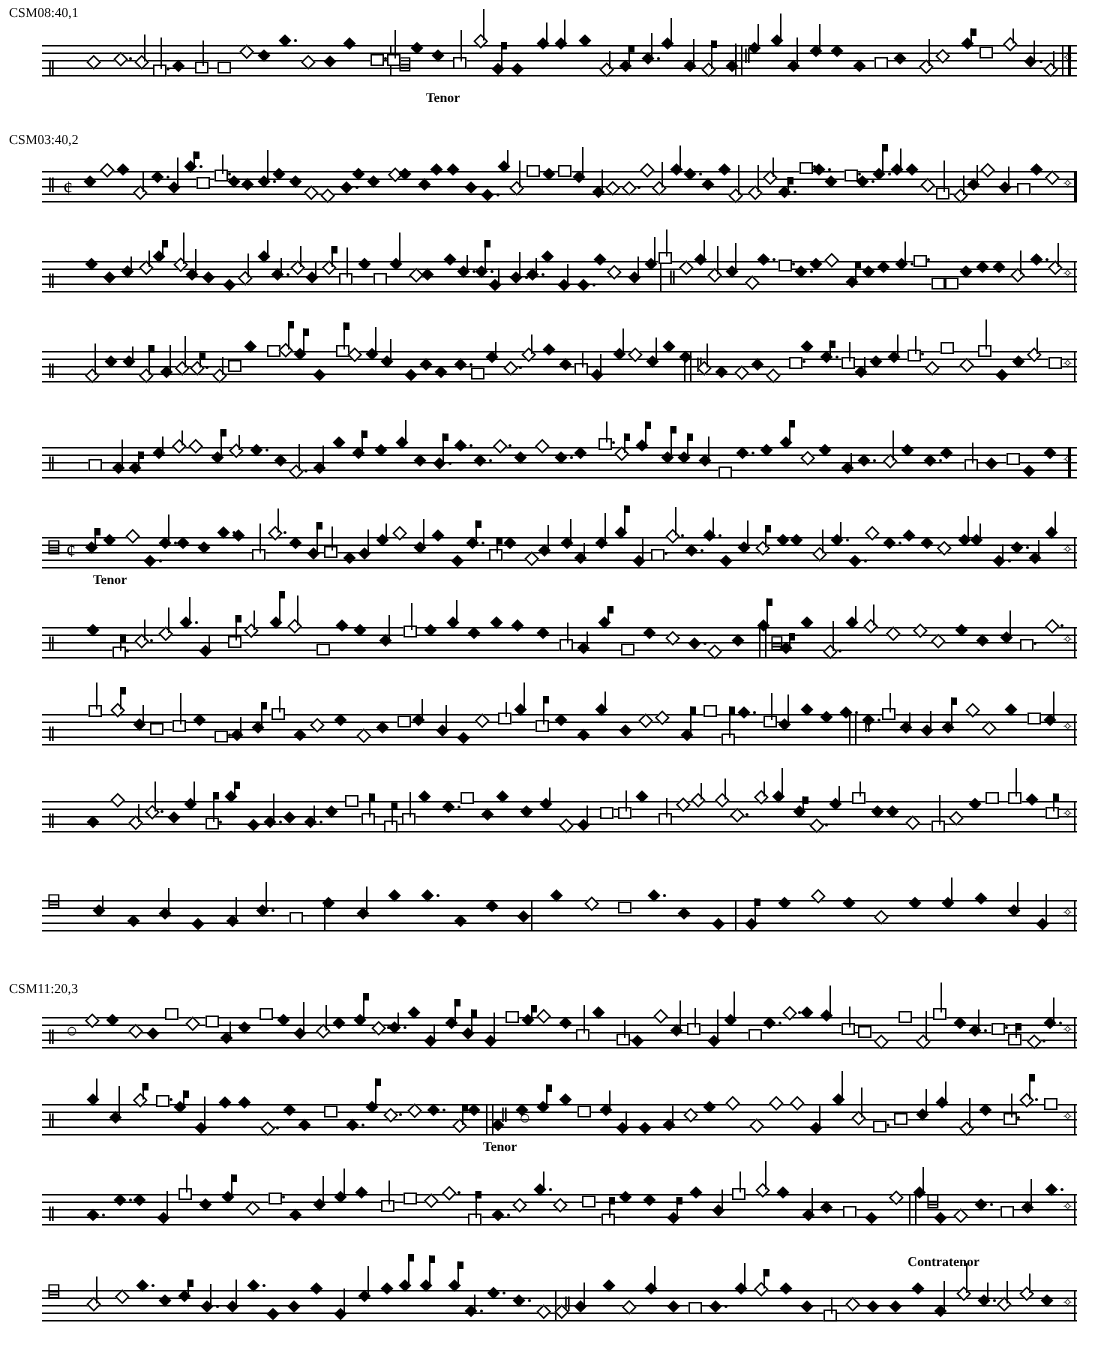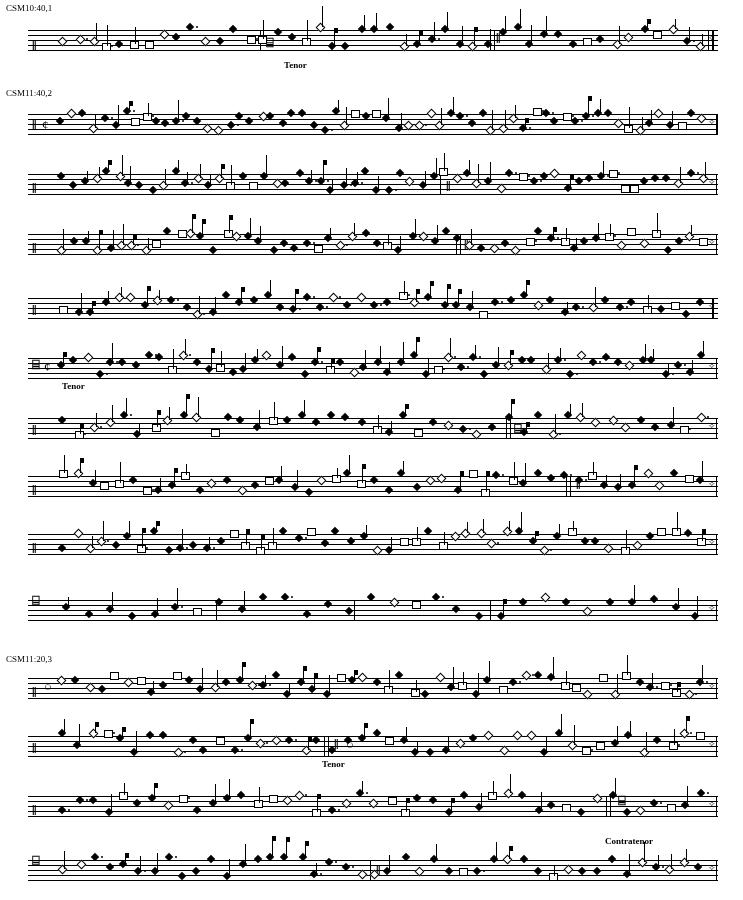--- a/index.html
+++ b/index.html
@@ -119,22 +119,22 @@
     position: absolute;
     font-size: 9px;
     line-height: 1;
   }
 </style>
 </head>
 <body>
 
 <div id="page">
 
-  <div class="section-label" style="left:6px; top:3px;">CSM10:40,1</div>
-  <div class="section-label" style="left:6px; top:88px;">CSM11:40,2</div>
+  <div class="section-label" style="left:6px; top:3px;">CSM08:40,1</div>
+  <div class="section-label" style="left:6px; top:88px;">CSM03:40,2</div>
   <div class="section-label" style="left:6px; top:654px;">CSM11:20,3</div>
 
   <div class="voice-label" style="left:284px; top:60px;">Tenor</div>
   <div class="voice-label" style="left:62px; top:381px;">Tenor</div>
   <div class="voice-label" style="left:322px; top:759px;">Tenor</div>
   <div class="voice-label" style="left:605px; top:836px;">Contratenor</div>
 
   <div id="systems-host">
       <div class="system" style="left: 28px; top: 24px; width: 690px; height: 40px;">
         <div class="staff-line" style="top: 6px;"></div>

